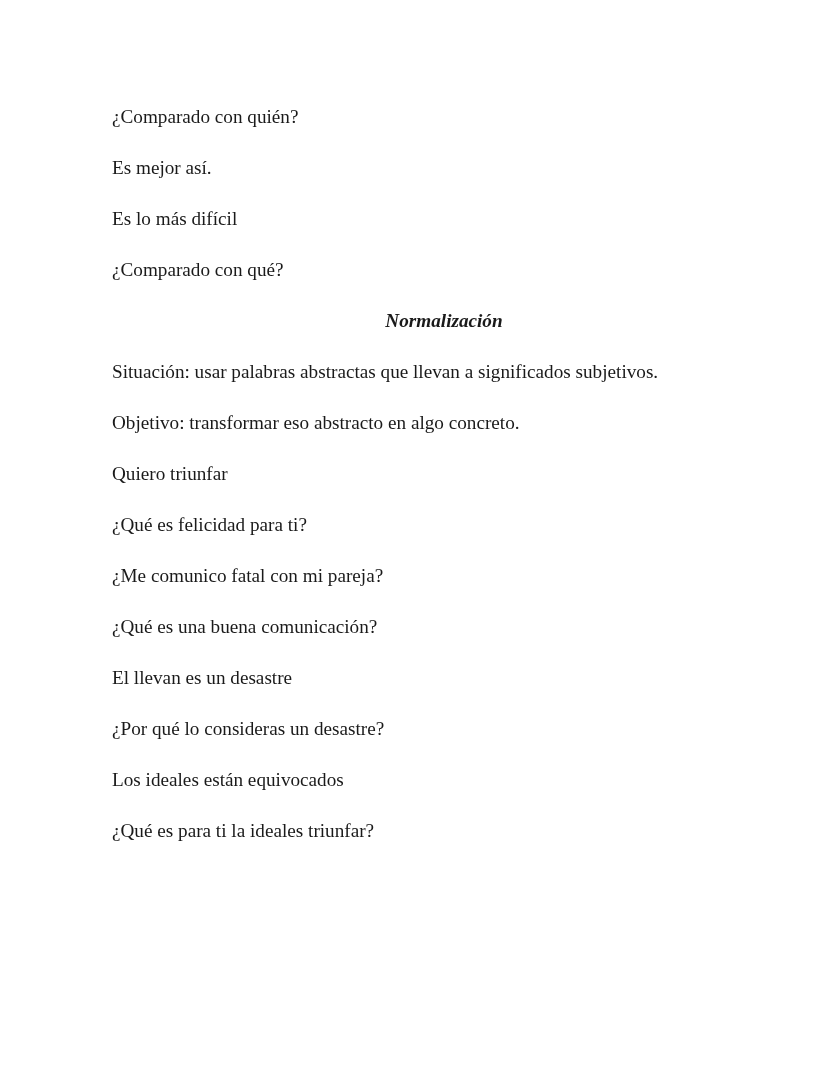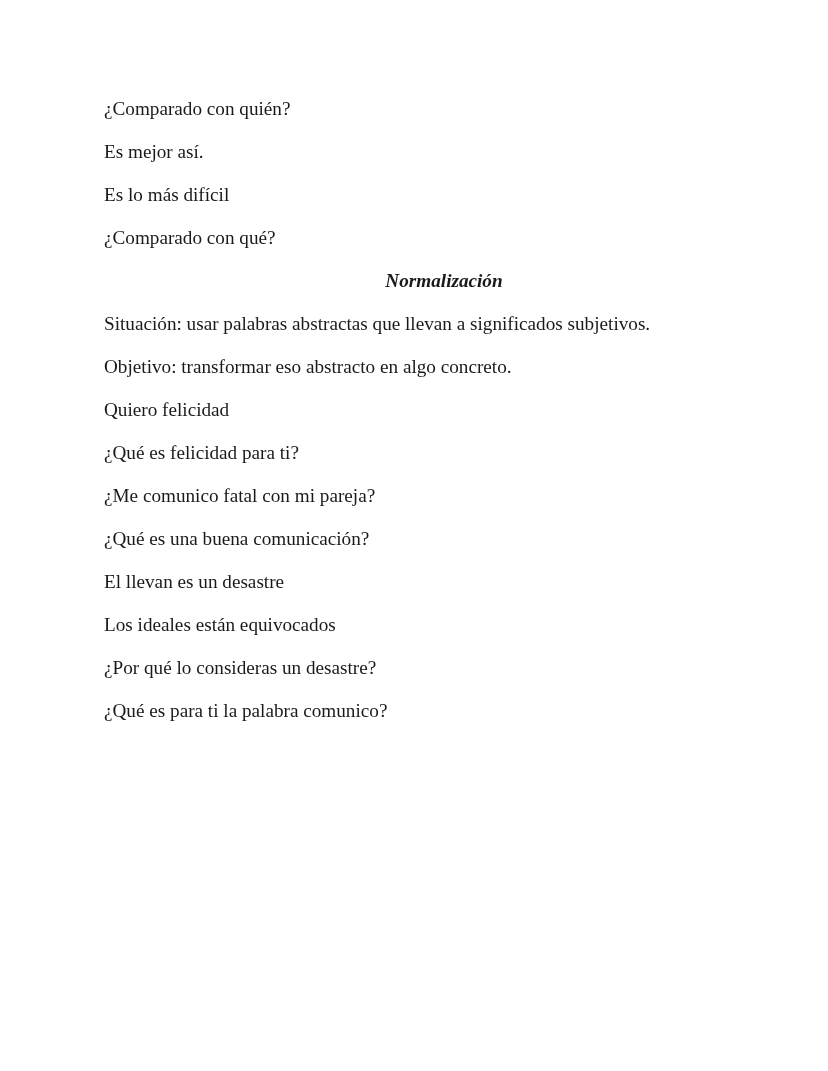--- a/index.html
+++ b/index.html
@@ -19,37 +19,37 @@
       top: 96px;
       width: 680px;
       font-family: "Liberation Serif", "DejaVu Serif", serif;
       font-size: 19.2px;
       color: #1a1a1a;
     }
     .line {
       height: 43px;
       line-height: 26px;
       white-space: nowrap;
-      margin: 0;
+      margin: 8px;
     }
     .italic { }
     .bold-italic { font-style: italic; font-weight: bold; text-align: center; }
   </style>
 </head>
 <body>
 
 <div class="page">
   <p class="line">¿Comparado con quién?</p>
   <p class="line italic">Es mejor así.</p>
   <p class="line italic">Es lo más difícil</p>
   <p class="line">¿Comparado con qué?</p>
   <p class="line bold-italic">Normalización</p>
   <p class="line">Situación: usar palabras abstractas que llevan a significados subjetivos.</p>
   <p class="line">Objetivo: transformar eso abstracto en algo concreto.</p>
-  <p class="line italic">Quiero felicidad</p>
+  <p class="line italic">Quiero triunfar</p>
   <p class="line">¿Qué es felicidad para ti?</p>
   <p class="line italic">¿Me comunico fatal con mi pareja?</p>
   <p class="line">¿Qué es una buena comunicación?</p>
   <p class="line italic">El llevan es un desastre</p>
+  <p class="line">¿Por qué lo consideras un desastre?</p>
   <p class="line italic">Los ideales están equivocados</p>
-  <p class="line">¿Por qué lo consideras un desastre?</p>
-  <p class="line">¿Qué es para ti la palabra comunico?</p>
+  <p class="line">¿Qué es para ti la ideales triunfar?</p>
 </div>
 
 </body></html>

